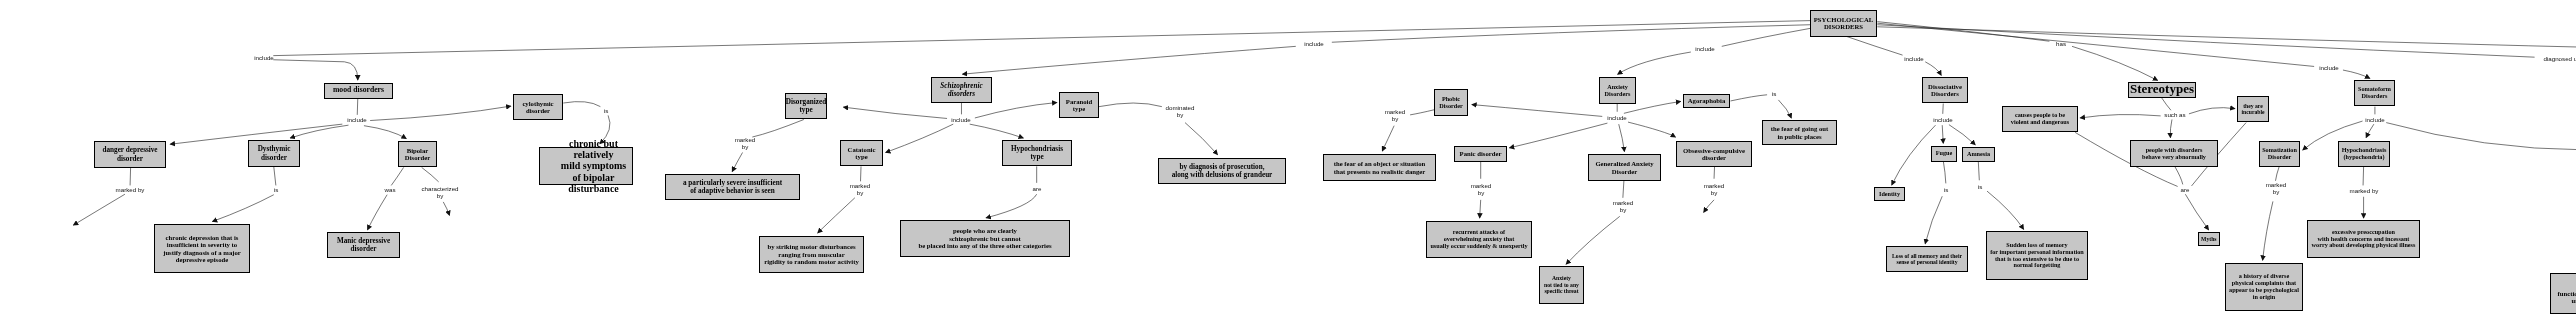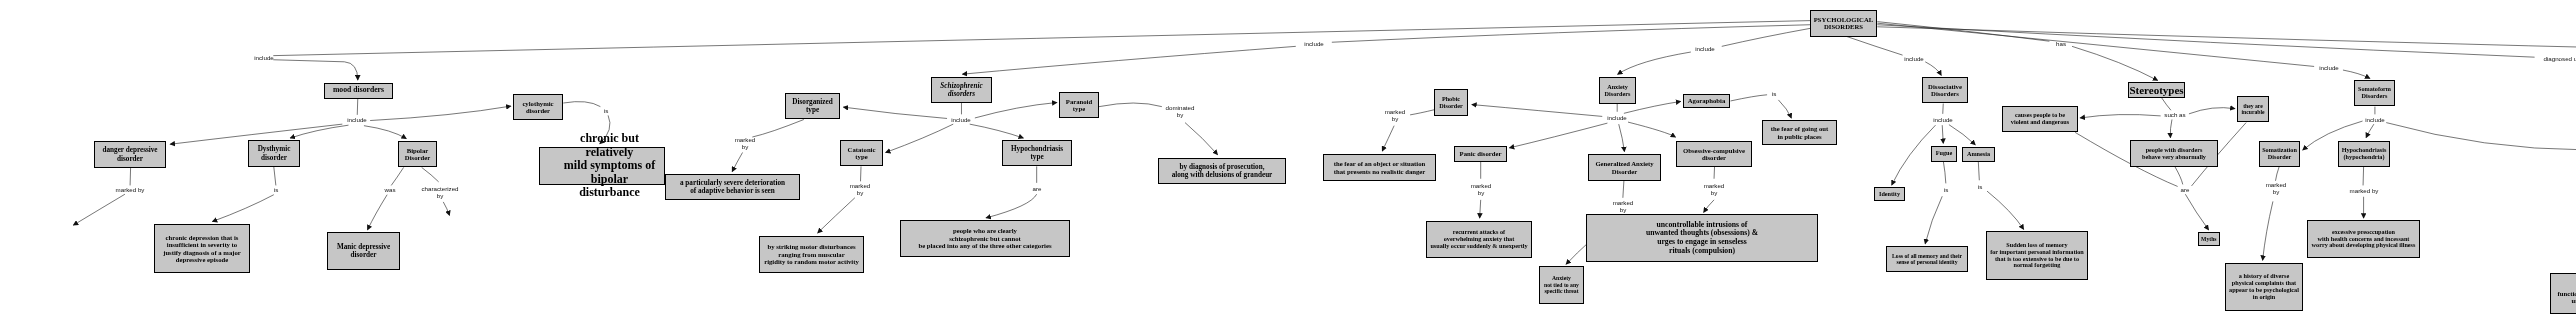--- a/index.html
+++ b/index.html
@@ -143,36 +143,36 @@
     <div class="node" style="left: 248px; top: 140px; width: 52px; height: 27px; font-size: 7.2px;">Dysthymic
 disorder</div>
     <div class="node" style="left: 398px; top: 141px; width: 39px; height: 26px; font-size: 6.7px;">Bipolar
 Disorder</div>
     <div class="node" style="left: 513px; top: 94px; width: 50px; height: 26px; font-size: 6.7px;">cylothymic
 disorder</div>
     <div class="node" style="left: 154px; top: 224px; width: 96px; height: 49px; font-size: 6.7px;">chronic depression that is
 insufficient in severity to
 justify diagnosis of a major
 depressive episode</div>
-    <div class="node" style="left: 327px; top: 232px; width: 73px; height: 38px; font-size: 7.2px;">Manic depressive
-disorder</div>
-    <div class="node" style="left: 539px; top: 147px; width: 126px; height: 38px; font-size: 12px; padding-left: 16px;">chronic but relatively
+    <div class="node" style="left: 327px; top: 232px; width: 73px; height: 26px; font-size: 7.2px;">Manic depressive
+disorder</div>
+    <div class="node" style="left: 539px; top: 147px; width: 94px; height: 38px; font-size: 10px; padding-left: 16px;">chronic but relatively
 mild symptoms of bipolar
 disturbance</div>
     <div class="node" style="left: 931px; top: 77px; width: 61px; height: 26px; font-size: 7.2px; font-style: italic;">Schizophrenic
 disorders</div>
-    <div class="node" style="left: 785px; top: 93px; width: 55px; height: 26px; font-size: 7.2px;">Disorganized
+    <div class="node" style="left: 785px; top: 93px; width: 42px; height: 26px; font-size: 7.2px;">Disorganized
 type</div>
     <div class="node" style="left: 840px; top: 140px; width: 43px; height: 26px; font-size: 6.7px;">Catatonic
 type</div>
     <div class="node" style="left: 1002px; top: 140px; width: 70px; height: 26px; font-size: 7.2px;">Hypochondriasis
 type</div>
     <div class="node" style="left: 1059px; top: 92px; width: 40px; height: 26px; font-size: 6.7px;">Paranoid
 type</div>
-    <div class="node" style="left: 665px; top: 174px; width: 135px; height: 26px; font-size: 7.2px;">a particularly severe deterioration
+    <div class="node" style="left: 665px; top: 174px; width: 135px; height: 26px; font-size: 7.2px;">a particularly severe insufficient
 of adaptive behavior is seen</div>
     <div class="node" style="left: 759px; top: 236px; width: 105px; height: 37px; font-size: 6.7px;">by striking motor disturbances
 ranging from muscular
 rigidity to random motor activity</div>
     <div class="node" style="left: 900px; top: 220px; width: 170px; height: 37px; font-size: 6.7px;">people who are clearly
 schizophrenic but cannot
 be placed into any of the three other categories</div>
     <div class="node" style="left: 1158px; top: 158px; width: 128px; height: 26px; font-size: 7.2px;">by diagnosis of prosecution,
 along with delusions of grandeur</div>
     <div class="node" style="left: 1599px; top: 77px; width: 37px; height: 27px; font-size: 6.2px;">Anxiety
@@ -186,38 +186,34 @@
 disorder</div>
     <div class="node" style="left: 1683px; top: 94px; width: 47px; height: 14.4px; font-size: 6.7px;">Agoraphobia</div>
     <div class="node" style="left: 1323px; top: 154px; width: 113px; height: 27px; font-size: 6.7px;">the fear of an object or situation
 that presents no realistic danger</div>
     <div class="node" style="left: 1426px; top: 221px; width: 106px; height: 37px; font-size: 6.2px;">recurrent attacks of
 overwhelming anxiety that
 usually occur suddenly &amp; unexpertly</div>
     <div class="node" style="left: 1539px; top: 266px; width: 45px; height: 38px; font-size: 5.7px;">Anxiety
 not tied to any
 specific threat</div>
-    <div class="node" style="left: 1586px; top: 214px; width: 232px; height: 48px; font-size: 7.7px;">uncontrollable intrusions of
-unwanted thoughts (obsessions) &amp;
-urges to engage in senseless
-rituals (compulsion)</div>
     <div class="node" style="left: 1762px; top: 120px; width: 75px; height: 25px; font-size: 6.7px;">the fear of going out
 in public places</div>
     <div class="node" style="left: 1922px; top: 77px; width: 46px; height: 26px; font-size: 6.7px;">Dissociative
 Disorders</div>
     <div class="node" style="left: 1874px; top: 187px; width: 31px; height: 14px; font-size: 6.2px;">Identity</div>
     <div class="node" style="left: 1931px; top: 146px; width: 26px; height: 15.5px; font-size: 6.2px;">Fugue</div>
     <div class="node" style="left: 1962px; top: 147px; width: 33px; height: 15px; font-size: 6.2px;">Amnesia</div>
     <div class="node" style="left: 1886px; top: 246px; width: 82px; height: 26px; font-size: 5.7px;">Loss of all memory and their
 sense of personal identity</div>
     <div class="node" style="left: 1986px; top: 231px; width: 102px; height: 49px; font-size: 6.2px;">Sudden loss of memory
 for important personal information
 that is too extensive to be due to
 normal forgetting</div>
-    <div class="node" style="left: 2128px; top: 82px; width: 57px; height: 15.5px; font-size: 11px;">Stereotypes</div>
+    <div class="node" style="left: 2128px; top: 82px; width: 68px; height: 15.5px; font-size: 13px;">Stereotypes</div>
     <div class="node" style="left: 2002px; top: 106px; width: 76px; height: 26px; font-size: 6.2px;">causes people to be
 violent and dangerous</div>
     <div class="node" style="left: 2237px; top: 96px; width: 32px; height: 26px; font-size: 5.7px;">they are
 incurable</div>
     <div class="node" style="left: 2130px; top: 140px; width: 88px; height: 27px; font-size: 6.2px;">people with disorders
 behave very abnormally</div>
     <div class="node" style="left: 2198px; top: 232px; width: 21.6px; height: 14.4px; font-size: 5.7px;">Myths</div>
     <div class="node" style="left: 2354px; top: 80px; width: 41px; height: 26px; font-size: 6.2px;">Somatoform
 Disorders</div>
     <div class="node" style="left: 2259px; top: 141px; width: 41px; height: 26px; font-size: 6.2px;">Somatization

